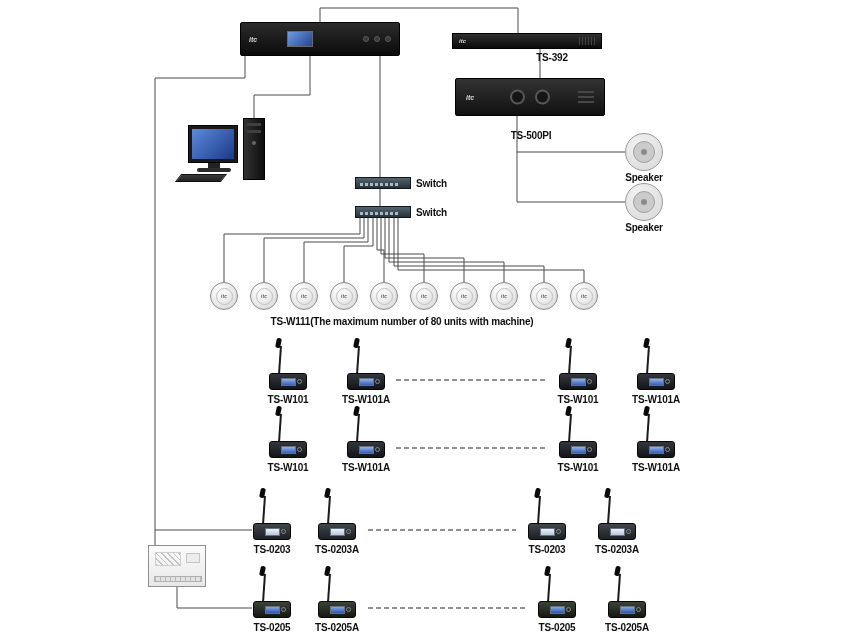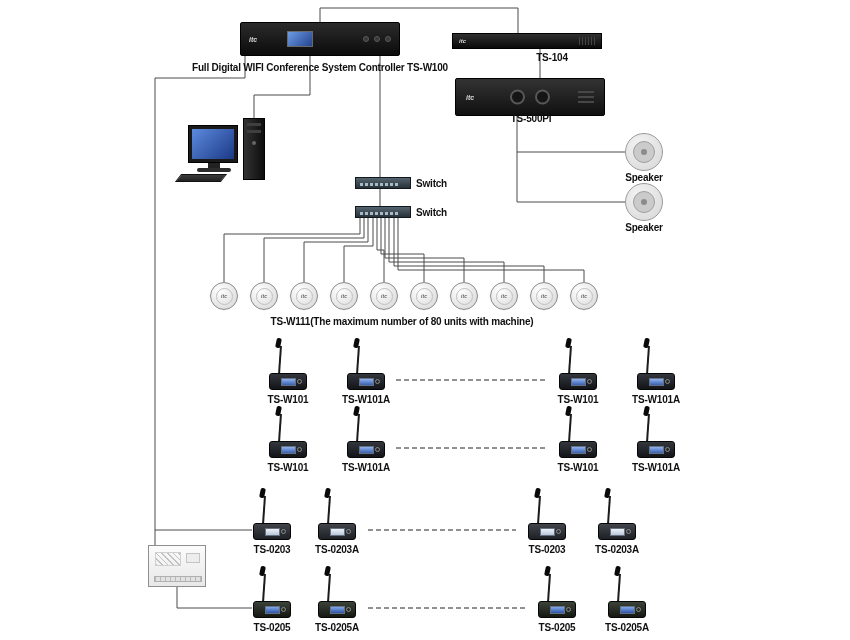--- a/index.html
+++ b/index.html
@@ -104,48 +104,47 @@
 
   <div class="dev rack-main">
     <span class="brand">itc</span>
     <div class="screen"></div>
     <div class="knobs">
       <i class="knob"></i>
       <i class="knob"></i>
       <i class="knob"></i>
     </div>
   </div>
-  <div class="lbl" style="left:320px;top:62px">Full Digital WIFI Conference System Controller TS-W100</div>
 
   <div class="dev rack-234">
     <span class="brand">itc</span>
     <div class="vents">
       <i class="vent"></i>
       <i class="vent"></i>
       <i class="vent"></i>
       <i class="vent"></i>
       <i class="vent"></i>
       <i class="vent"></i>
     </div>
   </div>
-  <div class="lbl" style="left:552px;top:52px">TS-104</div>
+  <div class="lbl" style="left:552px;top:52px">TS-392</div>
 
   <div class="dev rack-500">
     <span class="brand">itc</span>
     <div class="rings">
       <i class="ring"></i>
       <i class="ring"></i>
     </div>
     <div class="amp-lines">
       <i></i>
       <i></i>
       <i></i>
     </div>
   </div>
-  <div class="lbl" style="left:531px;top:113px">TS-500PI</div>
+  <div class="lbl" style="left:531px;top:130px">TS-500PI</div>
 
   <div class="dev speaker" style="left:625px;top:133px">
     <div class="in">
         <div class="dot"></div>
       </div>
   </div>
   <div class="lbl" style="left:644px;top:172px">Speaker</div>
   <div class="dev speaker" style="left:625px;top:183px">
     <div class="in">
         <div class="dot"></div>

